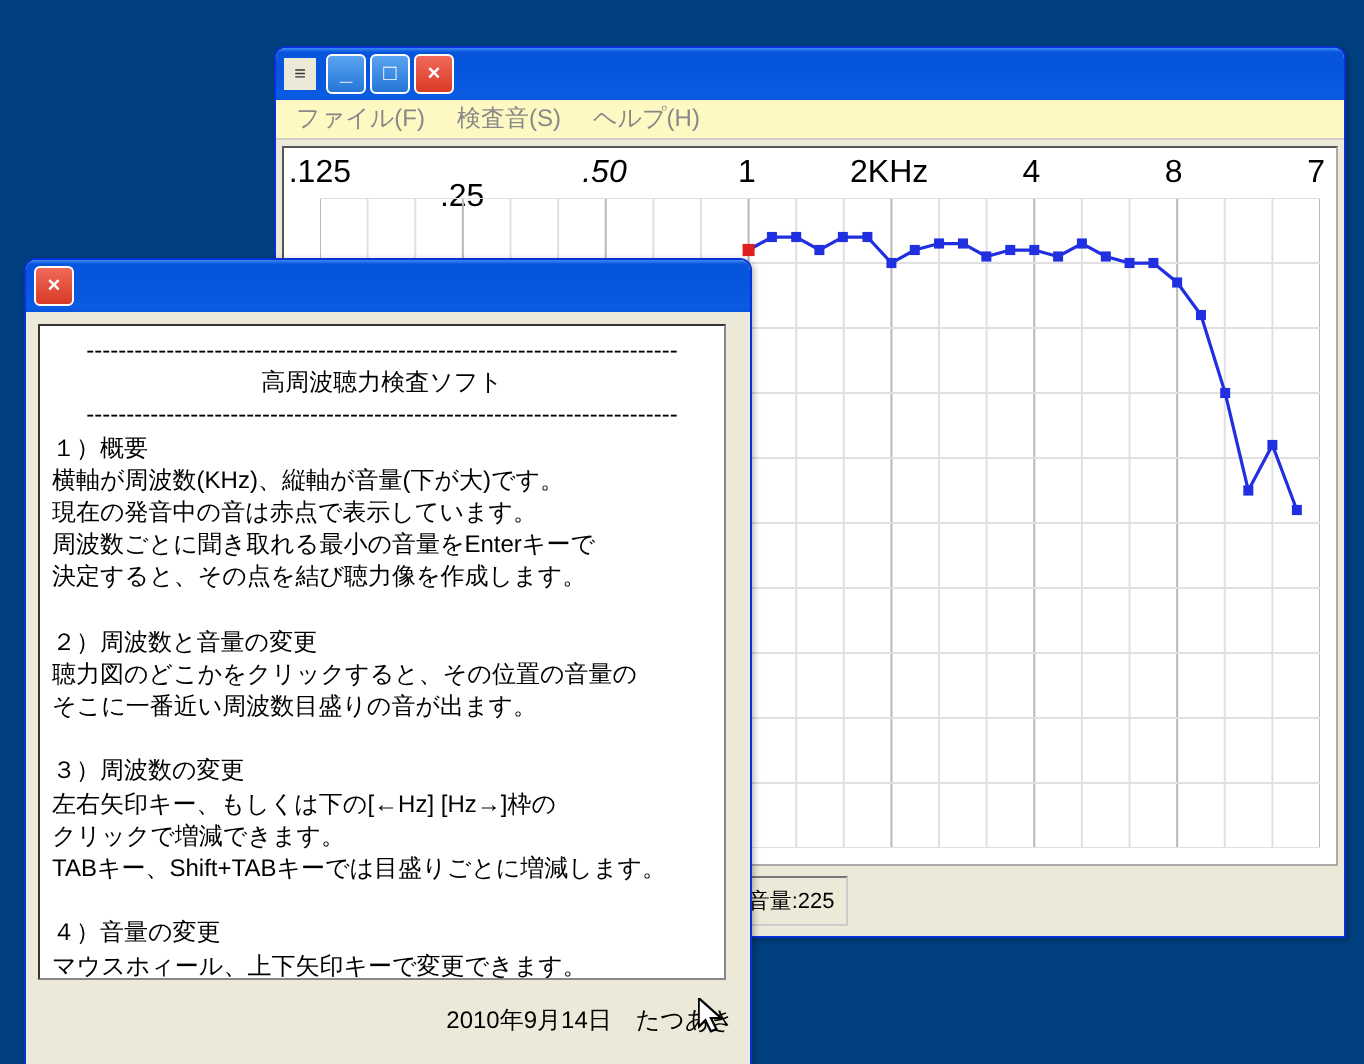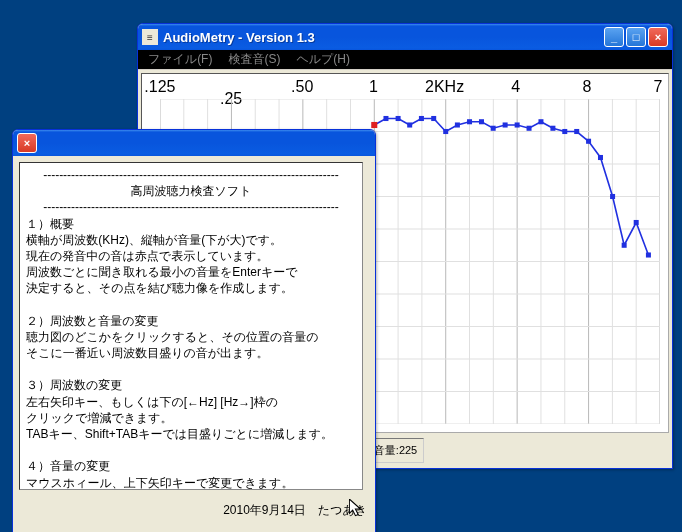--- a/index.html
+++ b/index.html
@@ -46,21 +46,21 @@
     border: 1px solid #fff;
     border-radius: 3px;
     color: #fff;
     display: flex; align-items: center; justify-content: center;
     font-size: 11px; font-weight: bold;
     cursor: pointer;
   }
   .winbtn.close { background: linear-gradient(to bottom, #f1695a, #d83a25); }
   .menubar {
     height: 20px;
-    background: #000000;
+    background: #fef9c3;
     display: flex;
     align-items: center;
     padding: 0 4px;
     font-size: 12px;
     gap: 4px;
     border-bottom: 1px solid #d4d0c8;
   }
   .menubar .menuitem { padding: 2px 6px; color: #888; cursor: default; }
   .client {
     position: relative;
@@ -148,38 +148,37 @@
   ::-webkit-scrollbar { width: 16px; background: #ece9d8; }
   ::-webkit-scrollbar-thumb { background: #c8c4b4; border: 1px solid #888; }
   ::-webkit-scrollbar-button { background: #ece9d8; border: 1px solid #888; height: 16px; }
 </style>
 </head>
 <body>
 
 <div class="window" style="left:137px; top:23px; width:536px;">
   <div class="titlebar">
     <div class="appicon">≡</div>
-    <div class="title">AudioMetry - Version 1.3</div>
     <div class="winbtns">
       <div class="winbtn">_</div>
       <div class="winbtn">□</div>
       <div class="winbtn close">×</div>
     </div>
   </div>
   <div class="menubar">
     <span class="menuitem">ファイル(F)</span>
     <span class="menuitem">検査音(S)</span>
     <span class="menuitem">ヘルプ(H)</span>
   </div>
   <div class="client">
     <div class="chart-wrap">
       <div class="axis-labels" id="xlabels">
           <span style="left: 3.40909%;">.125</span>
           <span style="left: 16.9372%; margin-top: 12px;">.25</span>
-          <span style="left: 30.4654%;">.50</span>
+          <span style="left: 30.4654%; font-style: italic;">.50</span>
           <span style="left: 43.9935%;">1</span>
           <span style="left: 57.5216%;">2KHz</span>
           <span style="left: 71.0498%;">4</span>
           <span style="left: 84.5779%;">8</span>
           <span style="left: 98.1061%;">7</span>
         </div>
       <div class="chart-grid">
         <svg id="chart-svg" width="100%" height="100%" viewBox="0 0 500 320" preserveAspectRatio="none">
             <line x1="0" y1="0" x2="0" y2="320" stroke="#b8b8b8" stroke-width="1"></line>
             <line x1="71.42857142857143" y1="0" x2="71.42857142857143" y2="320" stroke="#b8b8b8" stroke-width="1"></line>

